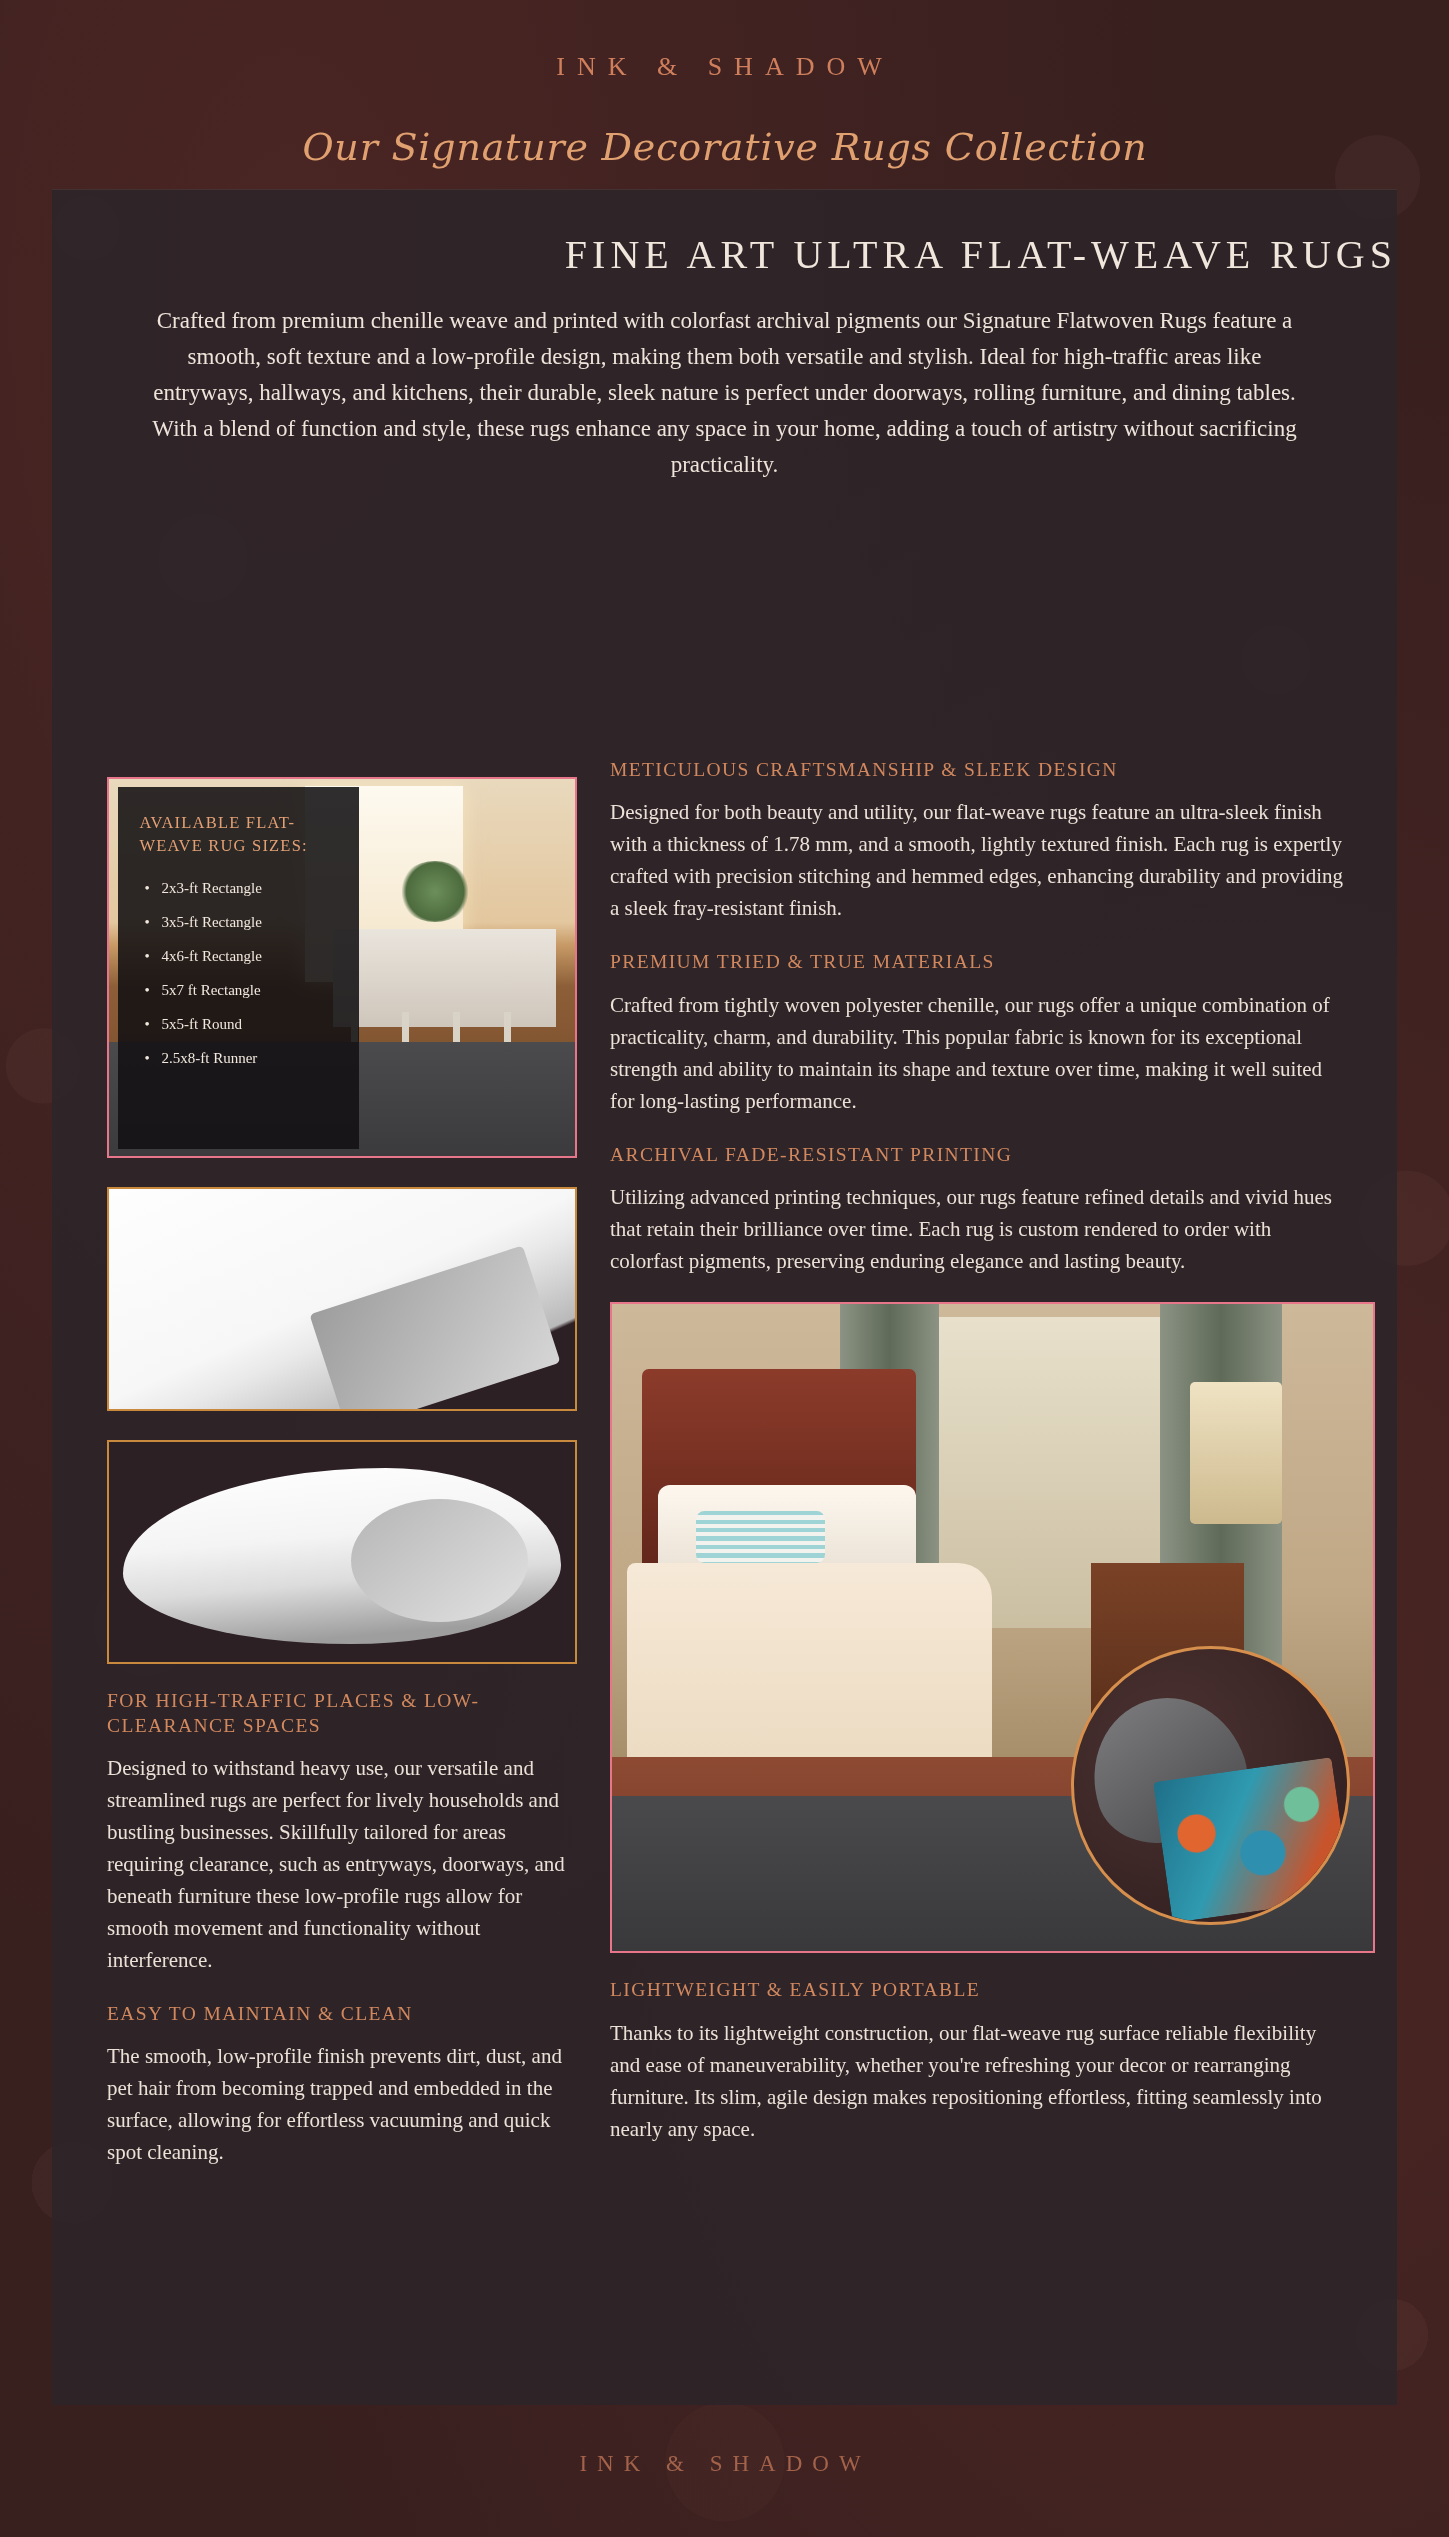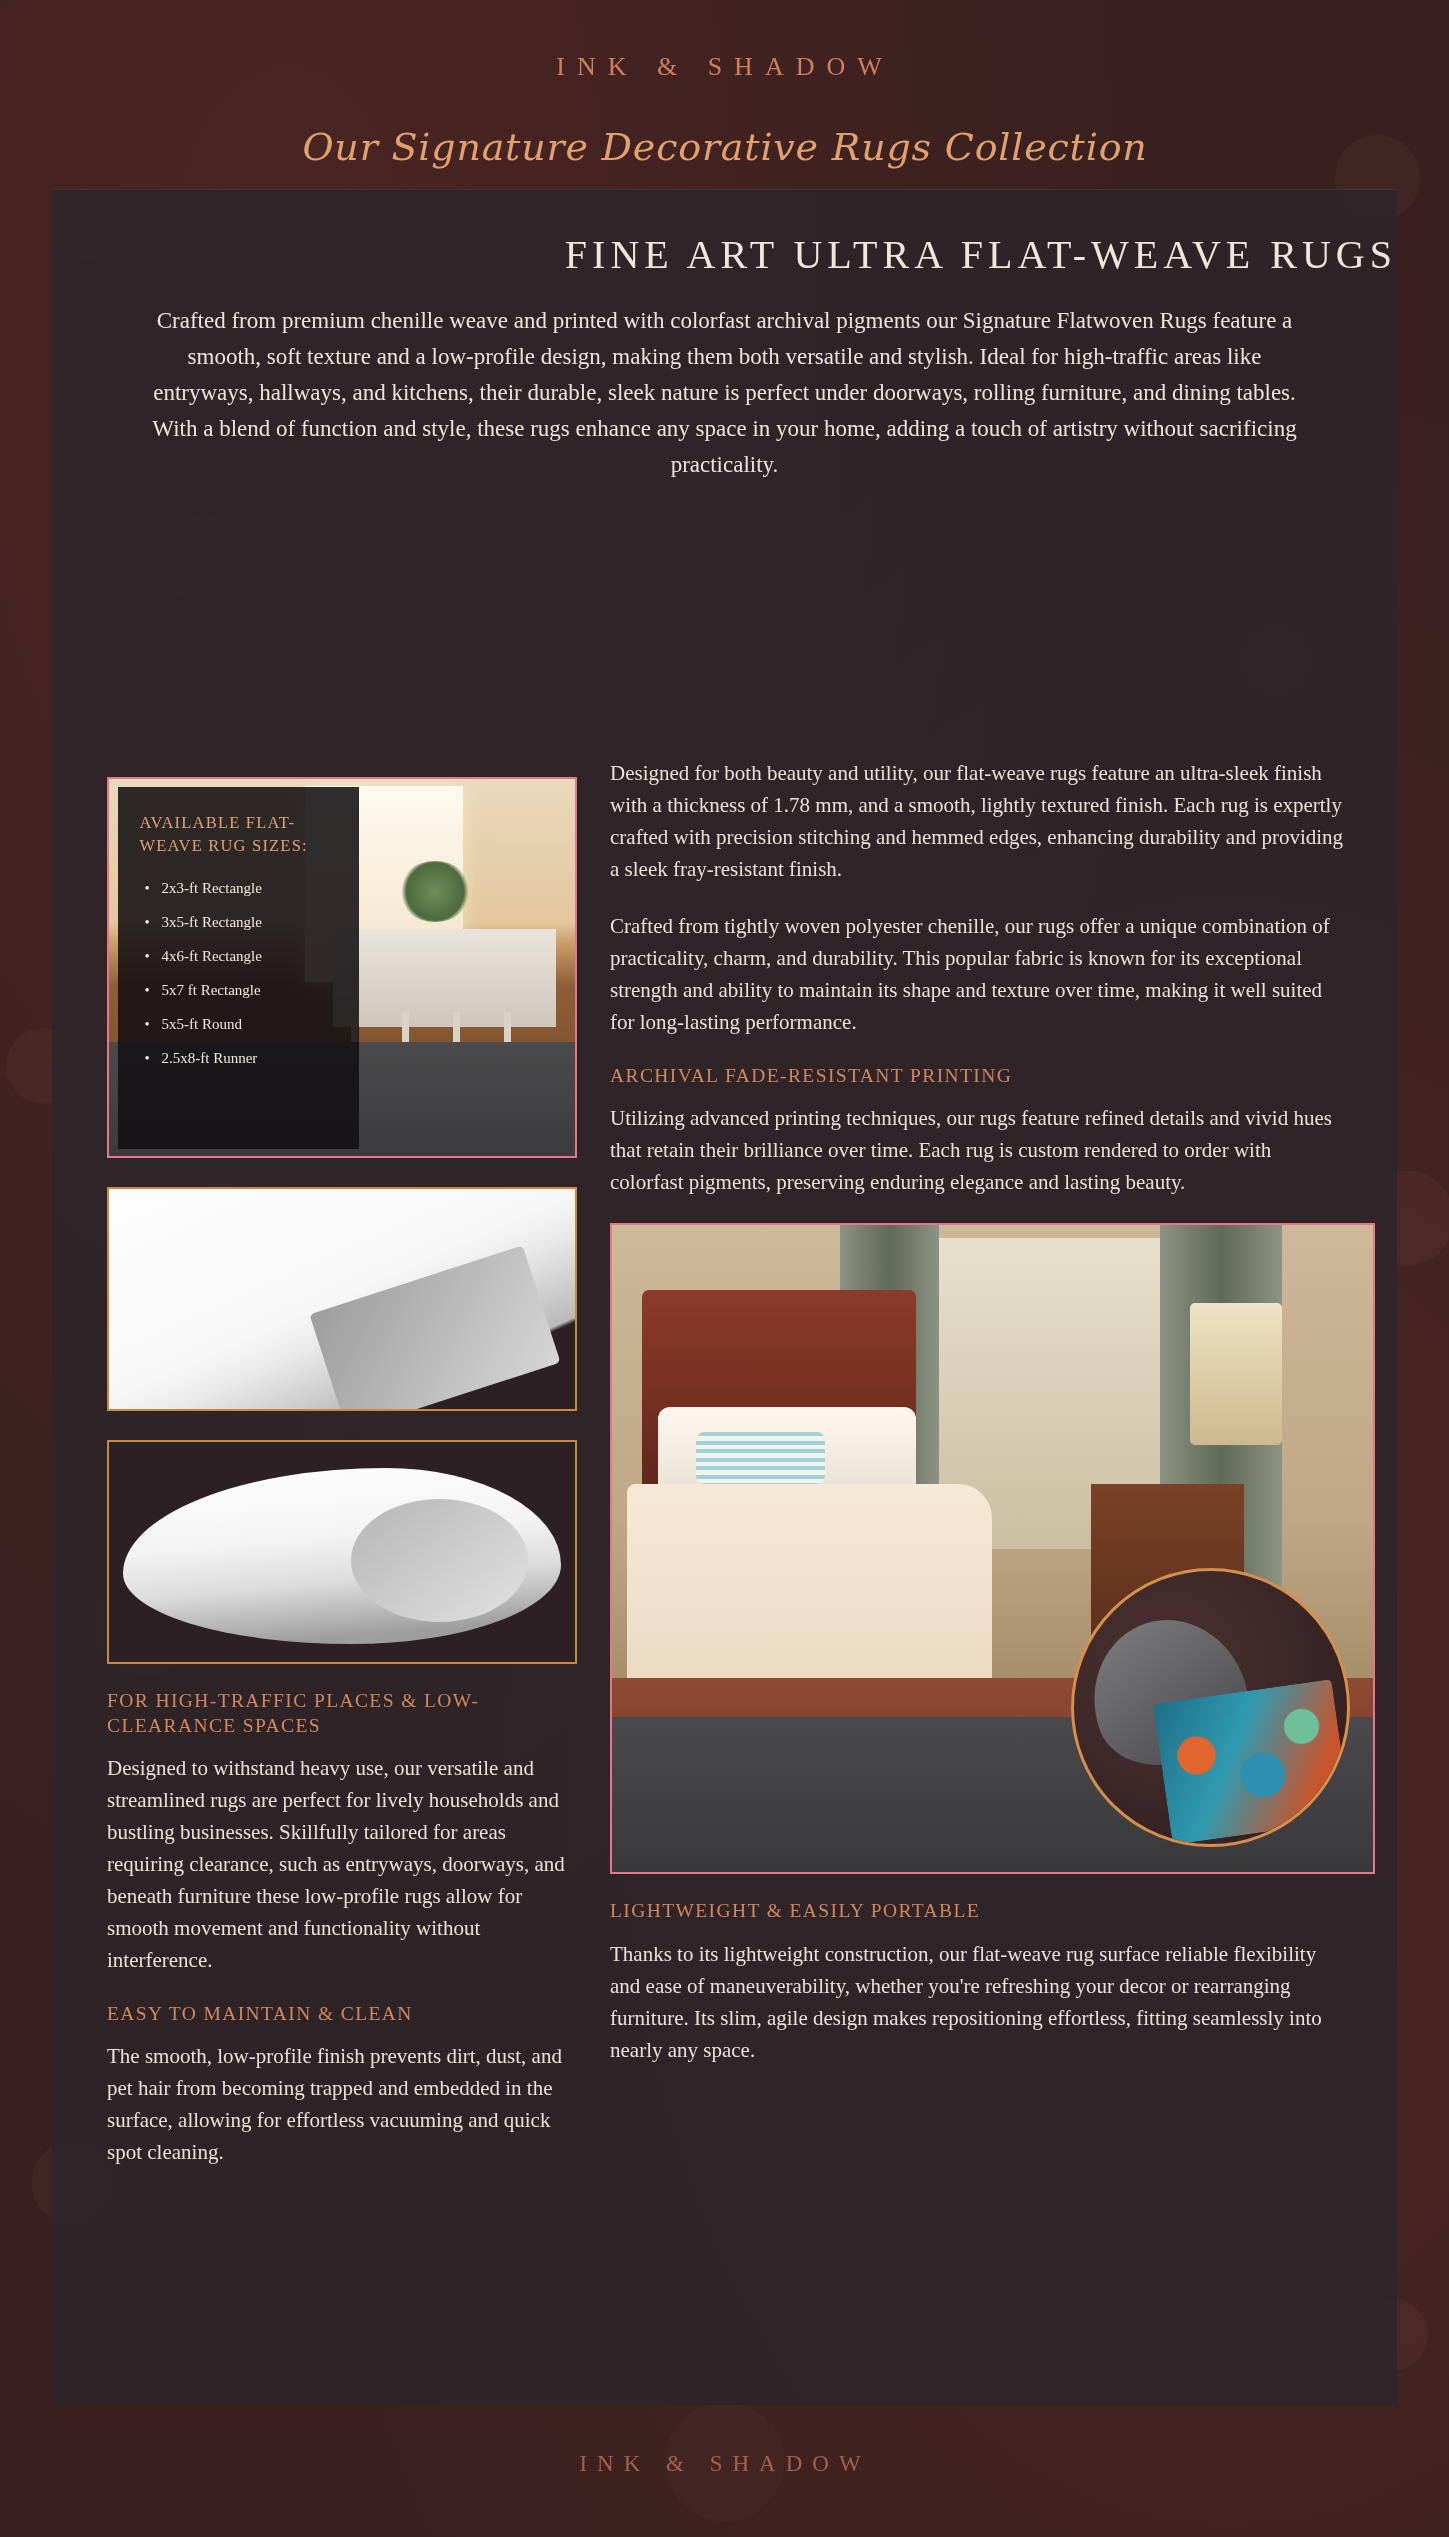--- a/index.html
+++ b/index.html
@@ -378,22 +378,24 @@
 
         <div class="h3">FOR HIGH-TRAFFIC PLACES &amp; LOW-CLEARANCE SPACES</div>
         <div class="body-text">Designed to withstand heavy use, our versatile and streamlined rugs are perfect for lively households and bustling businesses. Skillfully tailored for areas requiring clearance, such as entryways, doorways, and beneath furniture these low-profile rugs allow for smooth movement and functionality without interference.</div>
 
         <div class="h3">EASY TO MAINTAIN &amp; CLEAN</div>
         <div class="body-text">The smooth, low-profile finish prevents dirt, dust, and pet hair from becoming trapped and embedded in the surface, allowing for effortless vacuuming and quick spot cleaning.</div>
       </div>
 
       <div class="col-right">
 
+        <div class="h3">METICULOUS CRAFTSMANSHIP &amp; SLEEK DESIGN</div>
         <div class="body-text">Designed for both beauty and utility, our flat-weave rugs feature an ultra-sleek finish with a thickness of 1.78 mm, and a smooth, lightly textured finish. Each rug is expertly crafted with precision stitching and hemmed edges, enhancing durability and providing a sleek fray-resistant finish.</div>
 
+        <div class="h3">PREMIUM TRIED &amp; TRUE MATERIALS</div>
         <div class="body-text">Crafted from tightly woven polyester chenille, our rugs offer a unique combination of practicality, charm, and durability. This popular fabric is known for its exceptional strength and ability to maintain its shape and texture over time, making it well suited for long-lasting performance.</div>
 
         <div class="h3">ARCHIVAL FADE-RESISTANT PRINTING</div>
         <div class="body-text">Utilizing advanced printing techniques, our rugs feature refined details and vivid hues that retain their brilliance over time. Each rug is custom rendered to order with colorfast pigments, preserving enduring elegance and lasting beauty.</div>
 
         <div class="img-box bedroom">
           <div class="wall"></div>
           <div class="window"></div>
           <div class="curtain-l"></div>
           <div class="curtain-r"></div>

